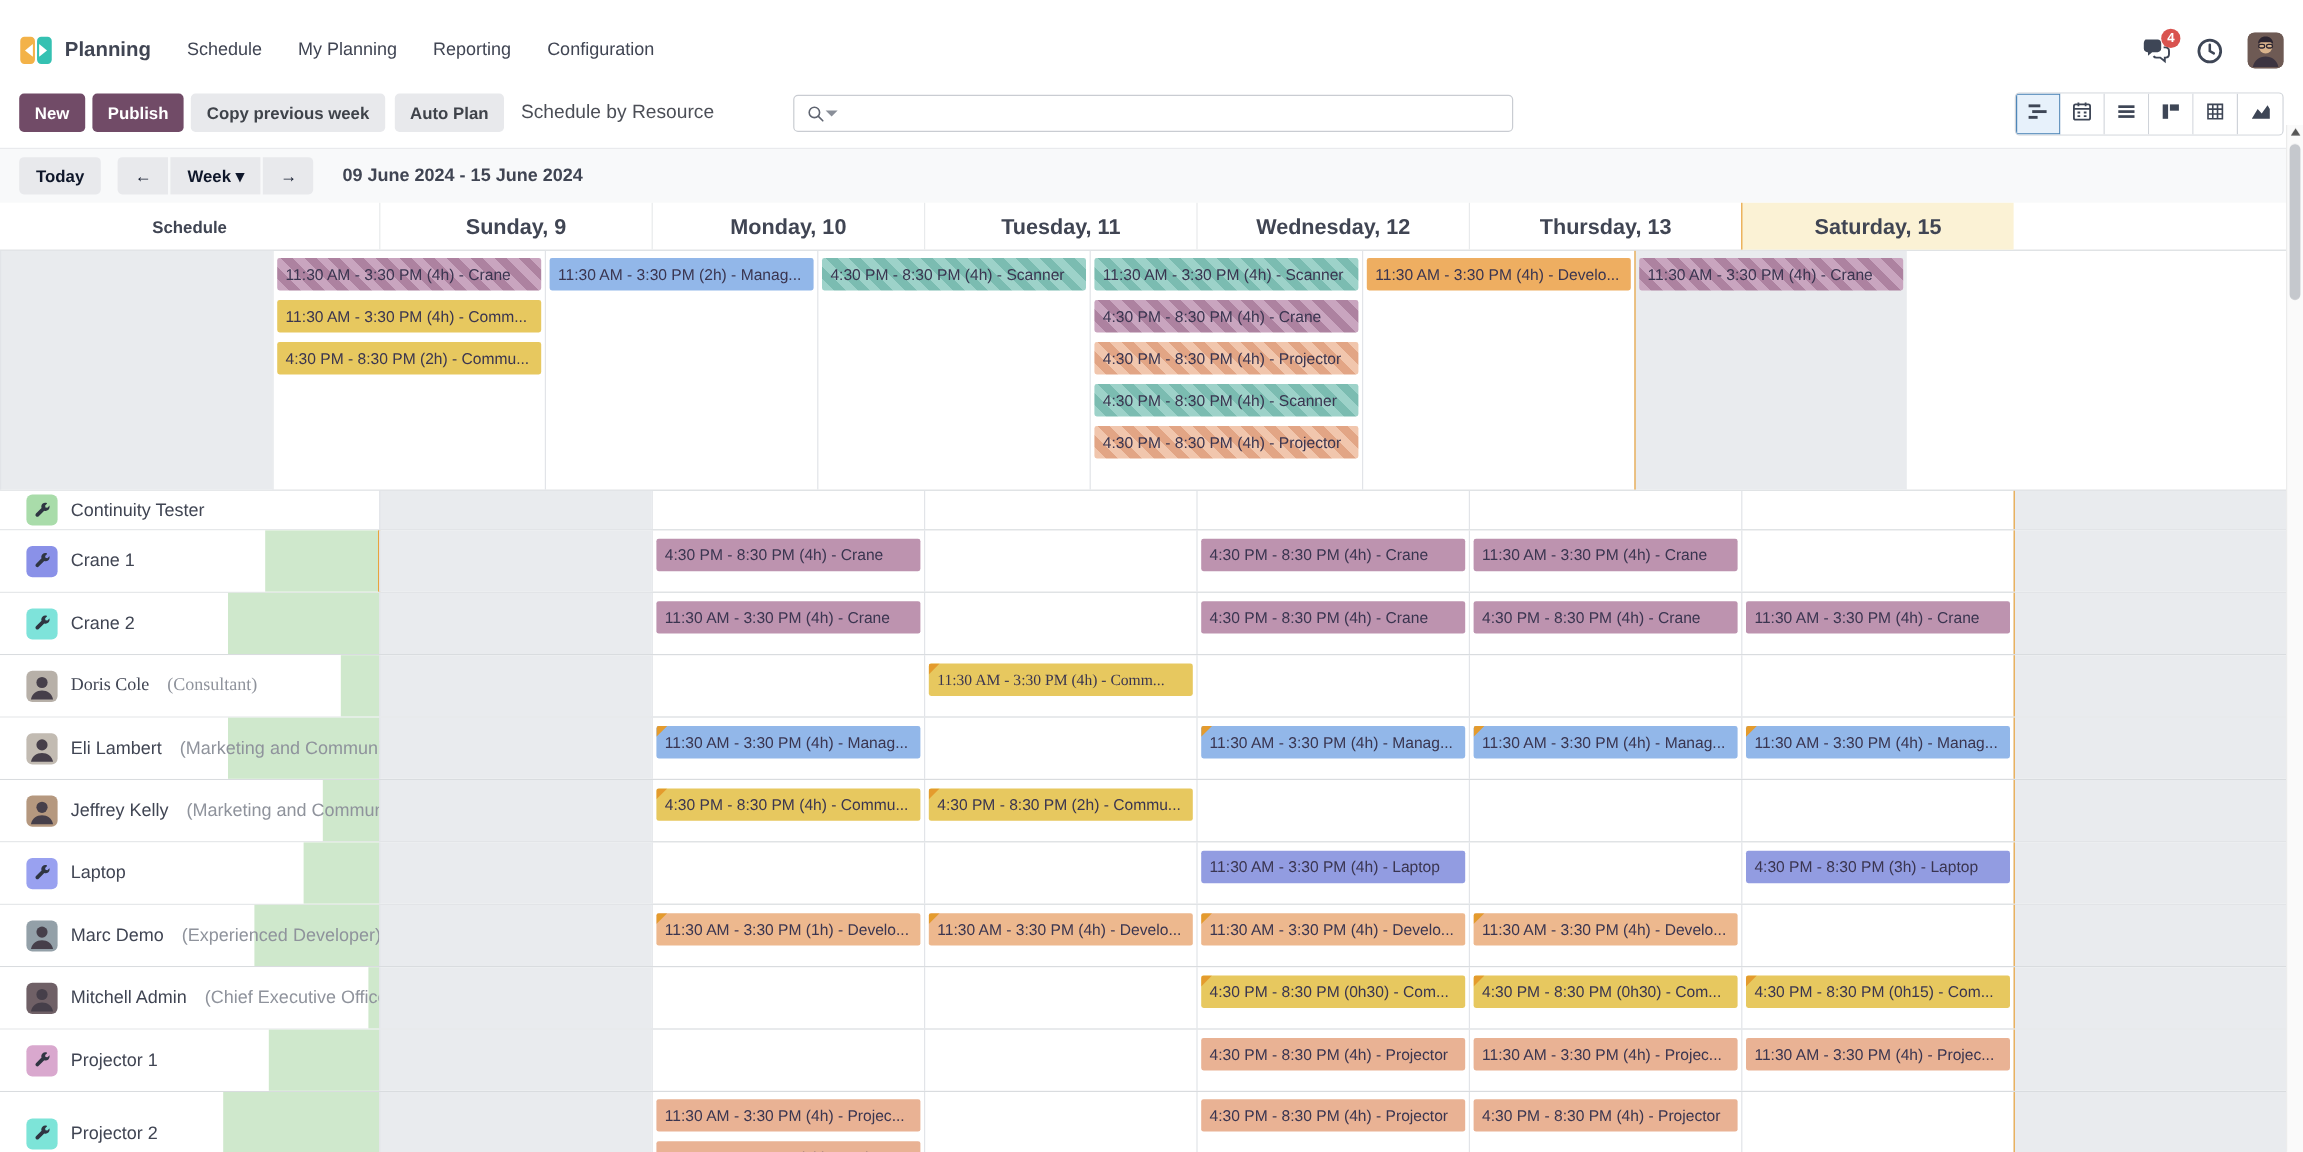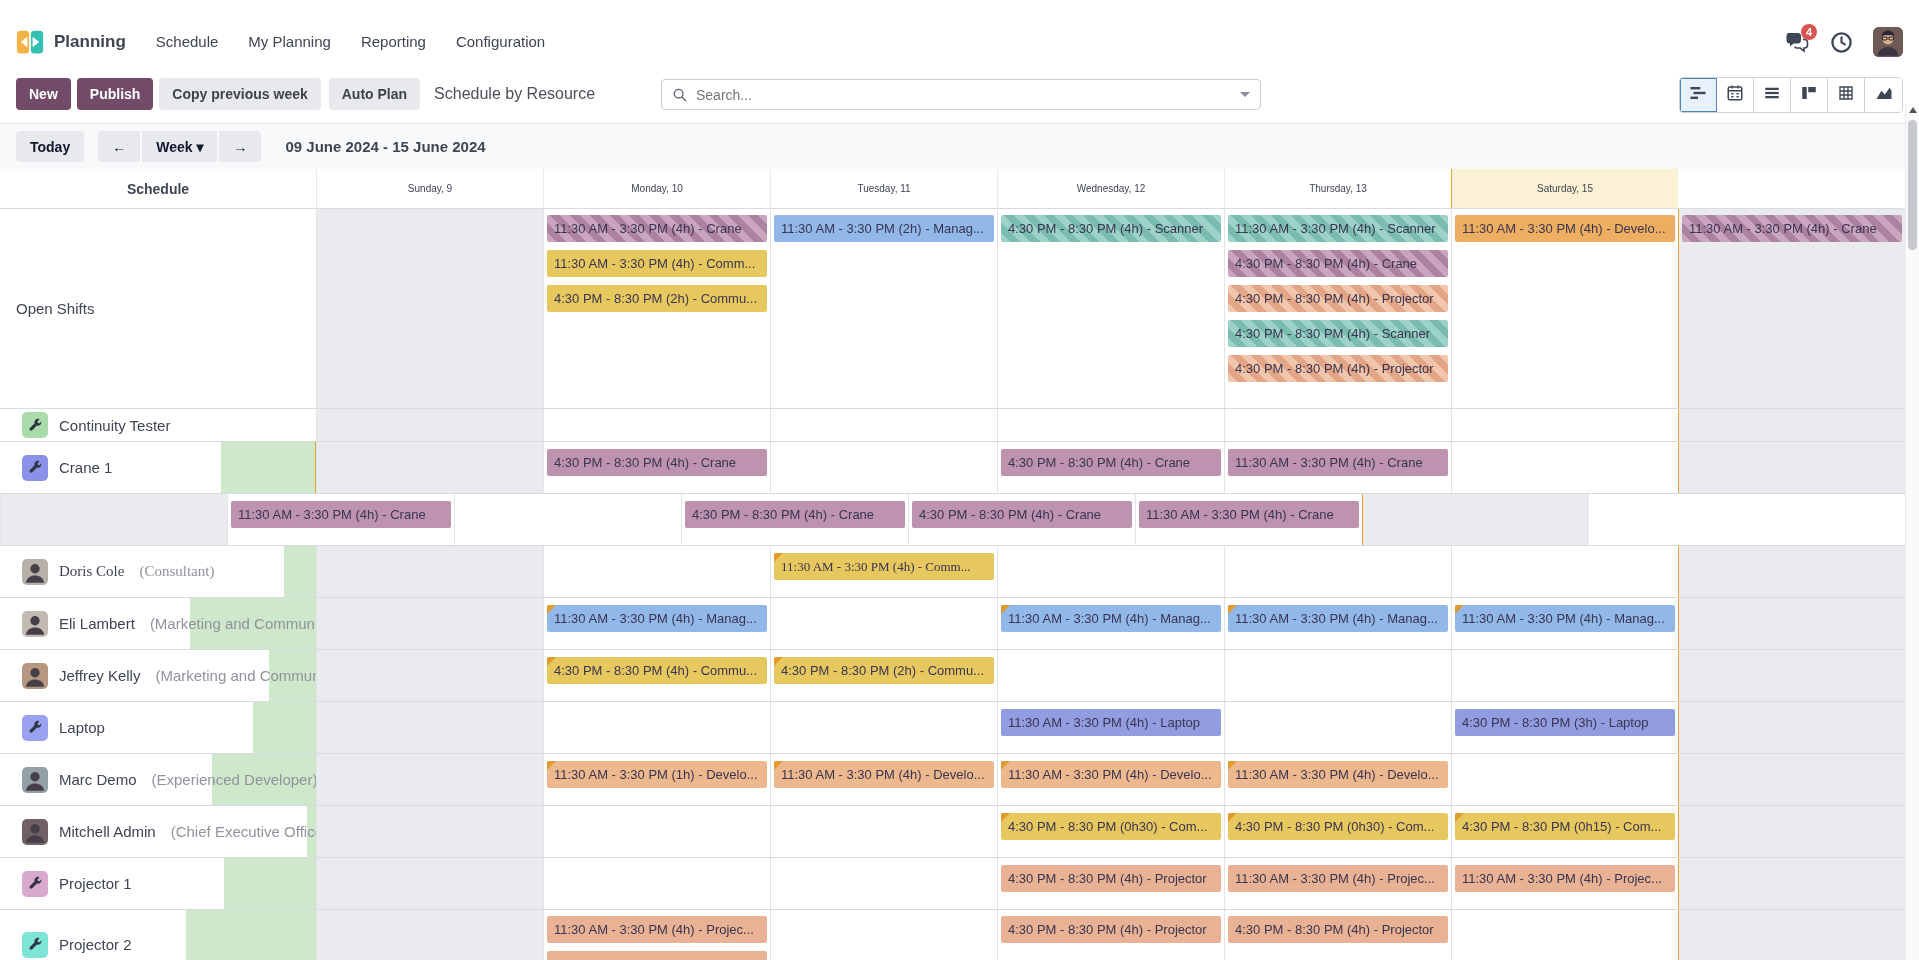--- a/index.html
+++ b/index.html
@@ -44,21 +44,21 @@
   .grp { display:flex; gap:2px; margin-left:14px; }
   .grp .dbtn { border-radius:0; }
   .grp .dbtn:first-child { border-radius:4px 0 0 4px; }
   .grp .dbtn:last-child { border-radius:0 4px 4px 0; }
   .range { font-size:15px; font-weight:700; margin-left:24px; color:#404553; }
 
   
   .gantt { position:relative; width:1905px; }
   .ghead { display:flex; height:40px; background:#fff; border-bottom:1px solid #d9dcdf; }
   .corner { width:316px; text-align:center; line-height:40px; font-size:14px; font-weight:700; }
-  .day-h { width:227px; text-align:center; line-height:40px; font-size:10px; font-weight:400; border-left:1px solid #e8eaec; }
+  .day-h { width:227px; text-align:center; line-height:40px; font-size:18px; font-weight:700; border-left:1px solid #e8eaec; }
   .day-h.sat { background:#fbf2d5; border-left:1px solid #e8a33d; }
 
   .row { display:flex; border-top:1px solid #d9dcdf; }
   .row:first-child { border-top:none; }
   .side { width:316px; position:relative; background:#fff; cursor:pointer; }
   .side .green { position:absolute; top:0; bottom:0; right:0; }
   .side.accent::after { content:""; position:absolute; right:-1px; top:0; bottom:0; width:2px; background:#e8a33d; }
   .side-content { position:relative; height:100%; display:flex; align-items:center; padding-left:22px; gap:11px; }
   .side-content.open { padding-left:16px; }
   .res-icon { width:26px; height:26px; border-radius:5px; display:flex; align-items:center; justify-content:center; flex:0 0 auto; }
@@ -126,21 +126,20 @@
   <button class="btn btn-primary">Publish</button>
   <button class="btn btn-secondary">Copy previous week</button>
   <button class="btn btn-secondary">Auto Plan</button>
   <span class="view-title">Schedule by Resource</span>
 
   <div class="search-box">
     <svg viewBox="0 0 24 24" width="16" height="16">
       <circle cx="10" cy="10" r="6.5" fill="none" stroke="#5f6470" stroke-width="2"></circle>
       <path d="M15 15l5.5 5.5" stroke="#5f6470" stroke-width="2" stroke-linecap="round"></path>
     </svg>
-    <input type="text" placeholder="Search..." style="">
     <span class="caret"></span>
   </div>
 
   <div class="views" id="view-switcher">
       <span class="view-btn active">
         <span><svg viewBox="0 0 24 24" width="18" height="18">
             <rect x="2" y="4" width="13" height="3.2" fill="#3e4656"></rect>
             <rect x="6" y="10.4" width="16" height="3.2" fill="#3e4656"></rect>
             <rect x="2" y="16.8" width="10" height="3.2" fill="#3e4656"></rect>
           </svg></span>
@@ -194,25 +193,20 @@
     <div class="corner">Schedule</div>
   <div class="day-h">Sunday, 9</div>
       <div class="day-h">Monday, 10</div>
       <div class="day-h">Tuesday, 11</div>
       <div class="day-h">Wednesday, 12</div>
       <div class="day-h">Thursday, 13</div>
       <div class="day-h sat">Saturday, 15</div>
     </div>
   <div id="gantt-body">
       <div class="row" style="height: 199px;">
-        <div class="side">
-          <div class="side-content open">
-            <span class="res-name">Open Shifts</span>
-          </div>
-        </div>
         <div class="day-cell weekend"></div>
         <div class="day-cell">
           <div class="shift" style="background: repeating-linear-gradient(45deg, rgb(201, 165, 191) 0px, rgb(201, 165, 191) 7px, rgb(173, 130, 160) 7px, rgb(173, 130, 160) 14px);">
             <span>11:30 AM - 3:30 PM (4h) - Crane</span>
           </div>
           <div class="shift" style="background: rgb(231, 200, 95);">
             <span>11:30 AM - 3:30 PM (4h) - Comm...</span>
           </div>
           <div class="shift" style="background: rgb(231, 200, 95);">
             <span>4:30 PM - 8:30 PM (2h) - Commu...</span>
@@ -301,20 +295,31 @@
         </div>
         <div class="day-cell" style="padding-top: 7px;">
           <div class="shift" style="background: rgb(189, 147, 175);">
             <span>11:30 AM - 3:30 PM (4h) - Crane</span>
           </div>
         </div>
         <div class="day-cell" style="padding-top: 7px;"></div>
         <div class="day-cell weekend sat" style="padding-top: 7px;"></div>
       </div>
       <div class="row" style="height: 52px;">
+        <div class="side">
+          <div class="green" style="width: 126px; background: rgb(207, 232, 204);"></div>
+          <div class="side-content">
+            <span class="res-icon" style="background: rgb(126, 227, 218);">
+              <svg viewBox="0 0 24 24" width="15" height="15">
+                <path fill="#2f3542" d="M21.9 6.1c-.2-.5-.8-.6-1.2-.2l-2.3 2.3-2.6-.4-.4-2.6 2.3-2.3c.4-.4.3-1-.2-1.2-1.9-.7-4.2-.3-5.7 1.3-1.5 1.5-1.9 3.6-1.2 5.5L3.2 15.9c-1 1-1 2.6 0 3.6s2.6 1 3.6 0l7.4-7.4c1.9.7 4 .3 5.5-1.2 1.6-1.5 2-3.8 1.2-5.7z"></path>
+              </svg>
+            </span>
+            <span class="res-name">Crane 2</span>
+          </div>
+        </div>
         <div class="day-cell weekend" style="padding-top: 7px;"></div>
         <div class="day-cell" style="padding-top: 7px;">
           <div class="shift" style="background: rgb(189, 147, 175);">
             <span>11:30 AM - 3:30 PM (4h) - Crane</span>
           </div>
         </div>
         <div class="day-cell" style="padding-top: 7px;"></div>
         <div class="day-cell" style="padding-top: 7px;">
           <div class="shift" style="background: rgb(189, 147, 175);">
             <span>4:30 PM - 8:30 PM (4h) - Crane</span>

